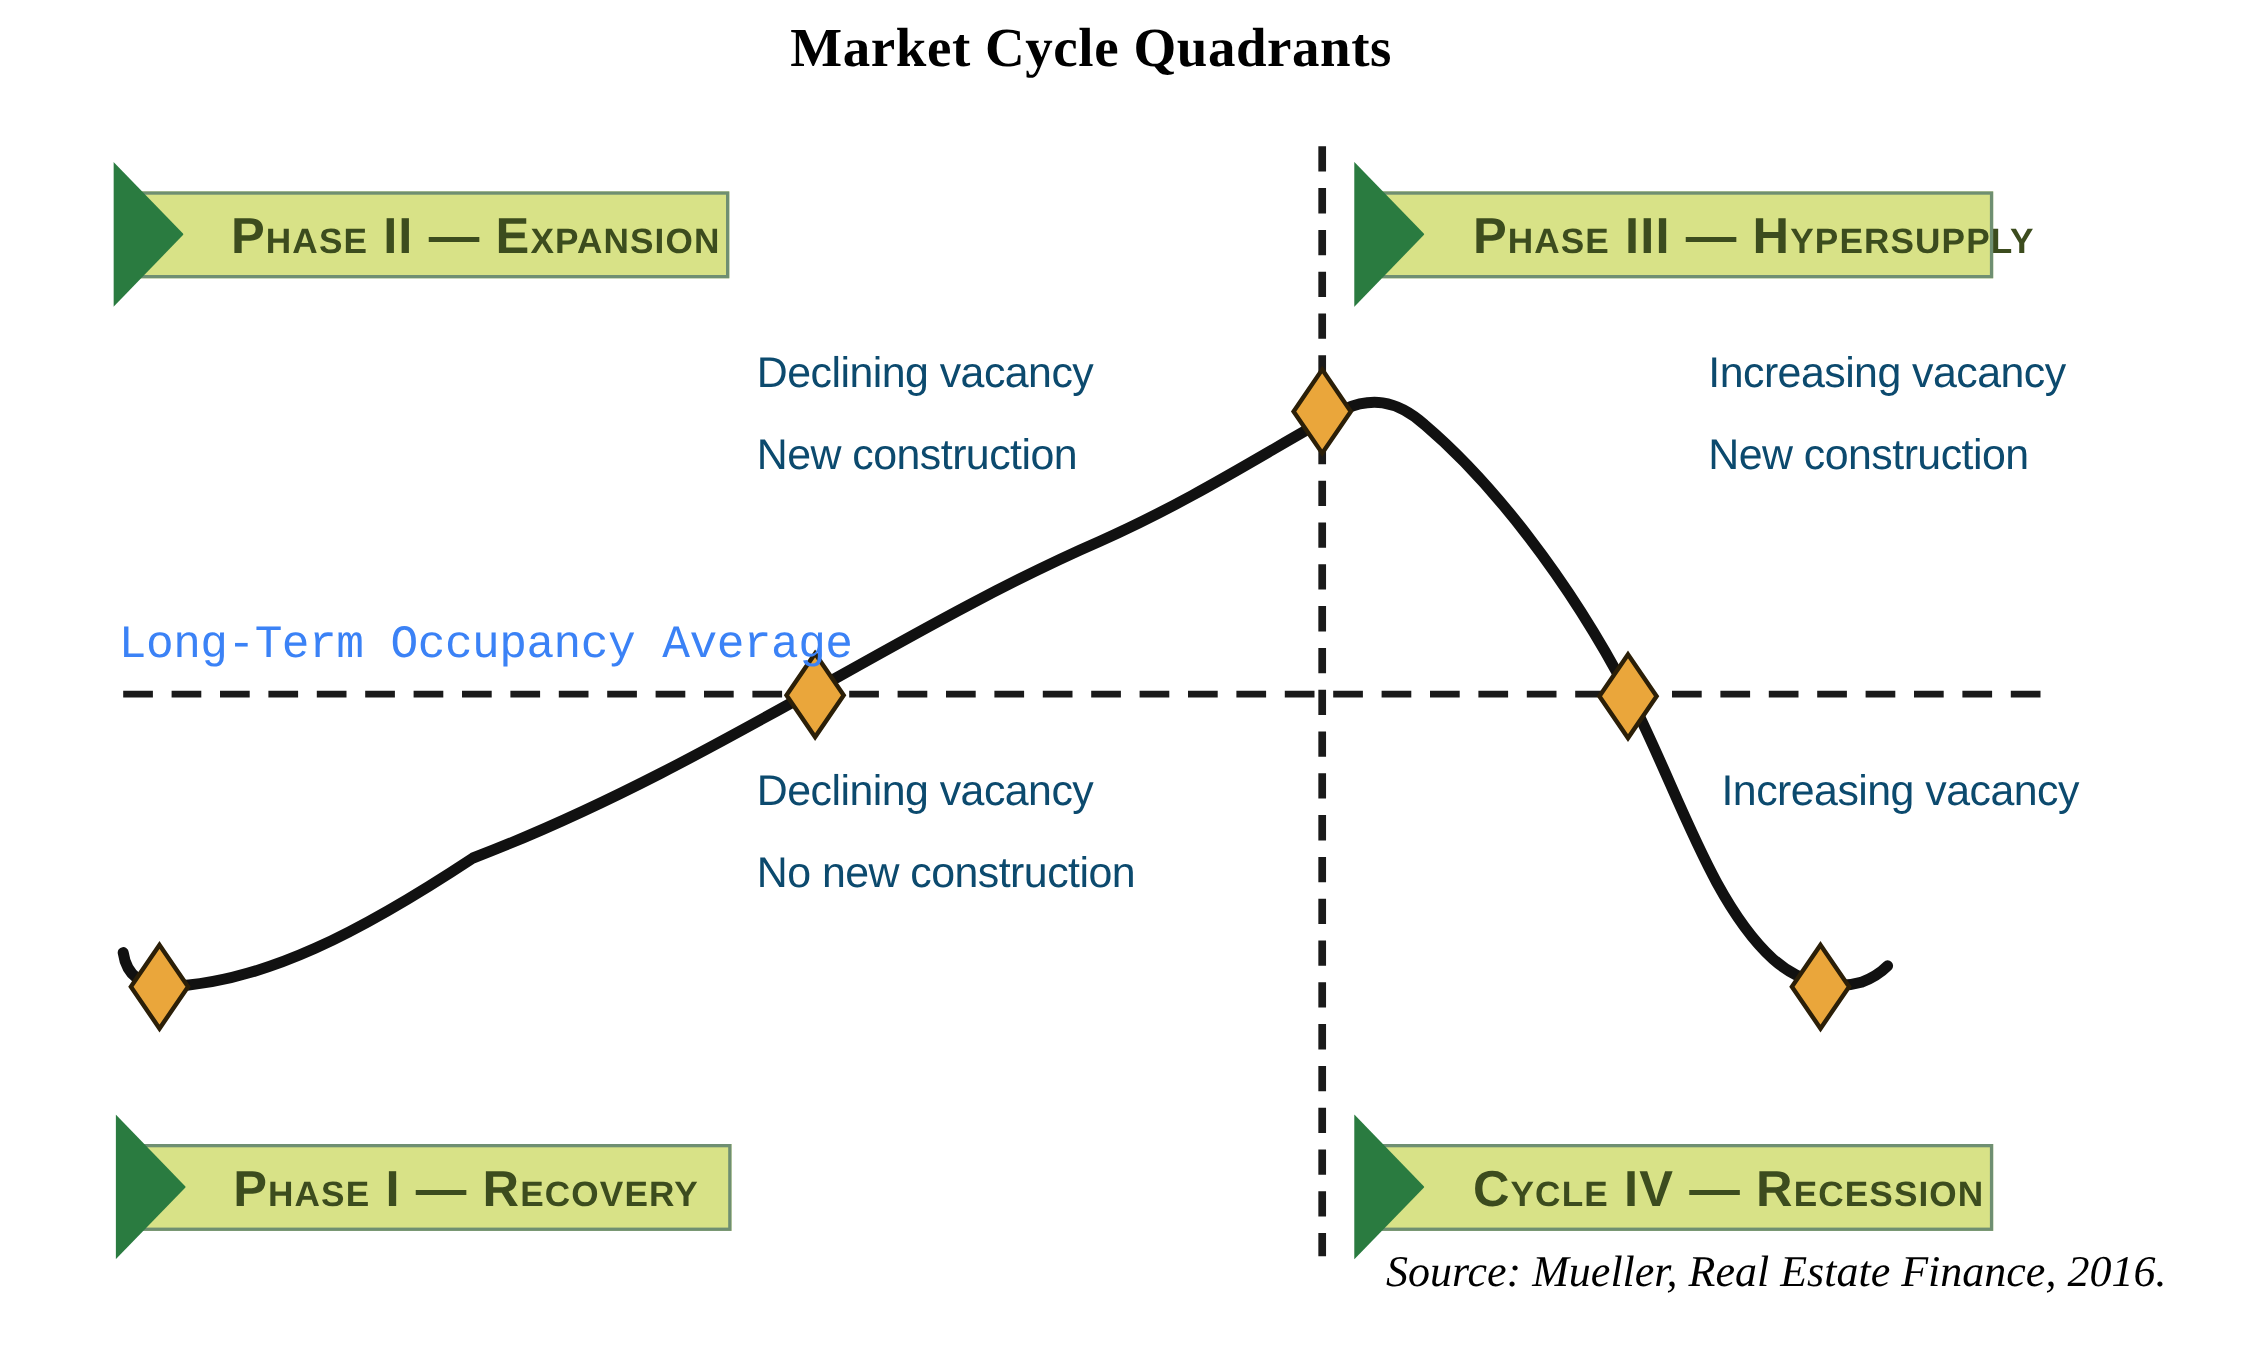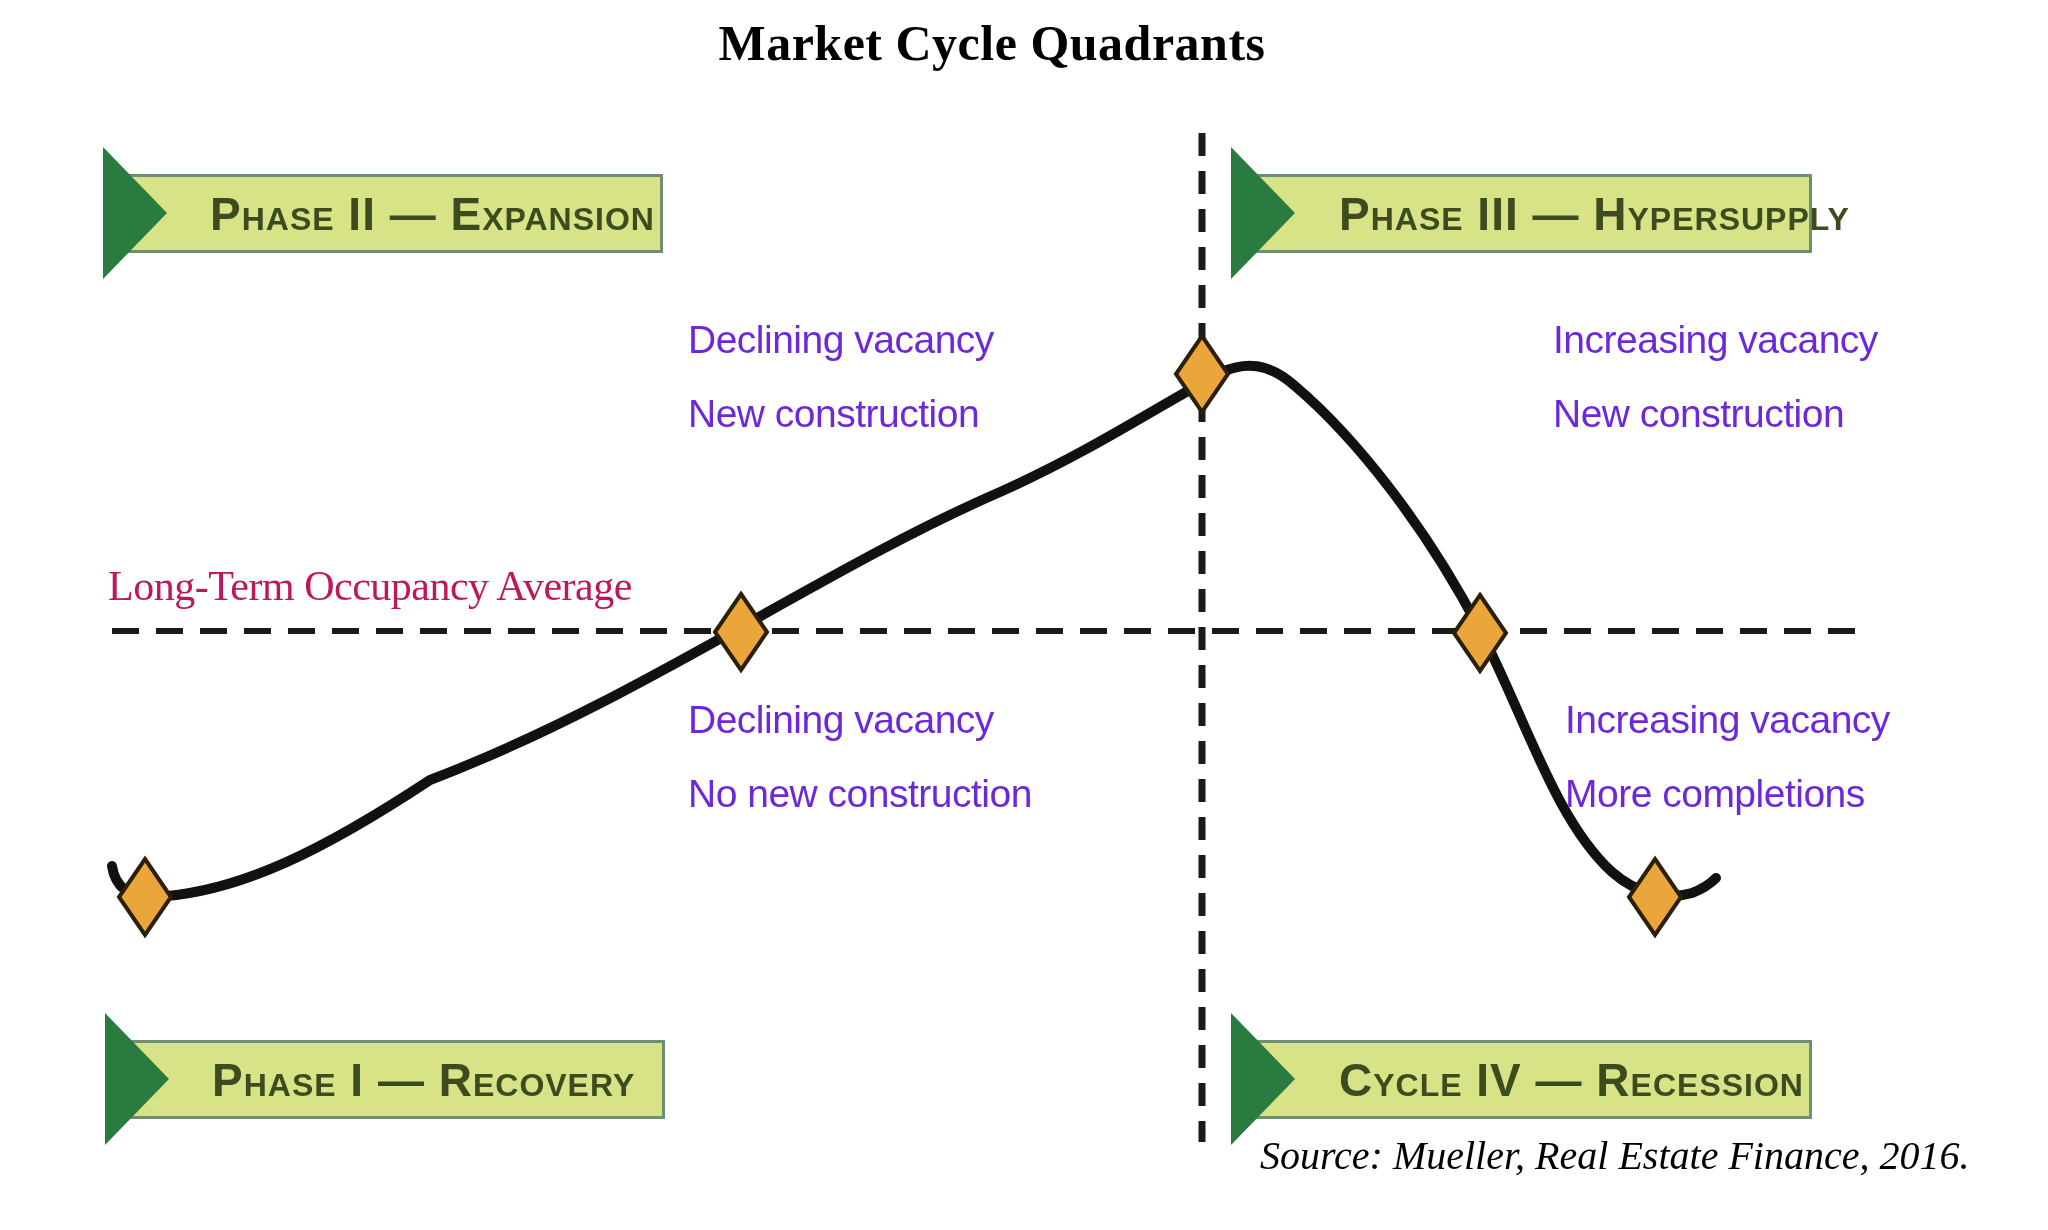--- a/index.html
+++ b/index.html
@@ -62,35 +62,35 @@
   #banner-phase3-arrow{ left: 1231px; top: 147px; }
   #banner-phase1-box  { left: 129px; top: 1040px; width: 536px; }
   #banner-phase1-arrow{ left: 105px; top: 1013px; }
   #banner-phase4-box  { left: 1256px; top: 1040px; width: 556px; }
   #banner-phase4-arrow{ left: 1231px; top: 1013px; }
   
   .anno {
     position: absolute;
     font-family: "Liberation Sans", sans-serif;
     font-size: 39px;
-    color: #6d28d9;
+    color: #0c4a6e;
     letter-spacing: -0.5px;
     white-space: nowrap;
   }
   .anno .line { margin-bottom: 30px; }
   #anno-expansion   { left: 688px;  top: 318px; }
   #anno-hypersupply { left: 1553px; top: 318px; }
   #anno-recovery    { left: 688px;  top: 698px; }
   #anno-recession   { left: 1565px; top: 698px; }
   #occupancy-label {
     position: absolute;
     left: 108px; top: 562px;
-    font-family: Liberation Serif, serif;
+    font-family: Liberation Mono, monospace;
     font-size: 42px;
-    color: #be185d;
+    color: #3b82f6;
     letter-spacing: -0.5px;
     white-space: nowrap;
   }
   
   #source-note {
     position: absolute;
     left: 1260px; top: 1132px;
     font-family: "Liberation Serif", serif;
     font-style: italic;
     font-size: 40px;
@@ -147,18 +147,17 @@
   <div class="anno" id="anno-hypersupply">
     <div class="line">Increasing vacancy</div>
     <div class="line">New construction</div>
   </div>
   <div class="anno" id="anno-recovery">
     <div class="line">Declining vacancy</div>
     <div class="line">No new construction</div>
   </div>
   <div class="anno" id="anno-recession">
     <div class="line">Increasing vacancy</div>
-    <div class="line">More completions</div>
   </div>
 
   <div id="source-note">Source: Mueller, Real Estate Finance, 2016.</div>
 
 </div>
 
 </body></html>

